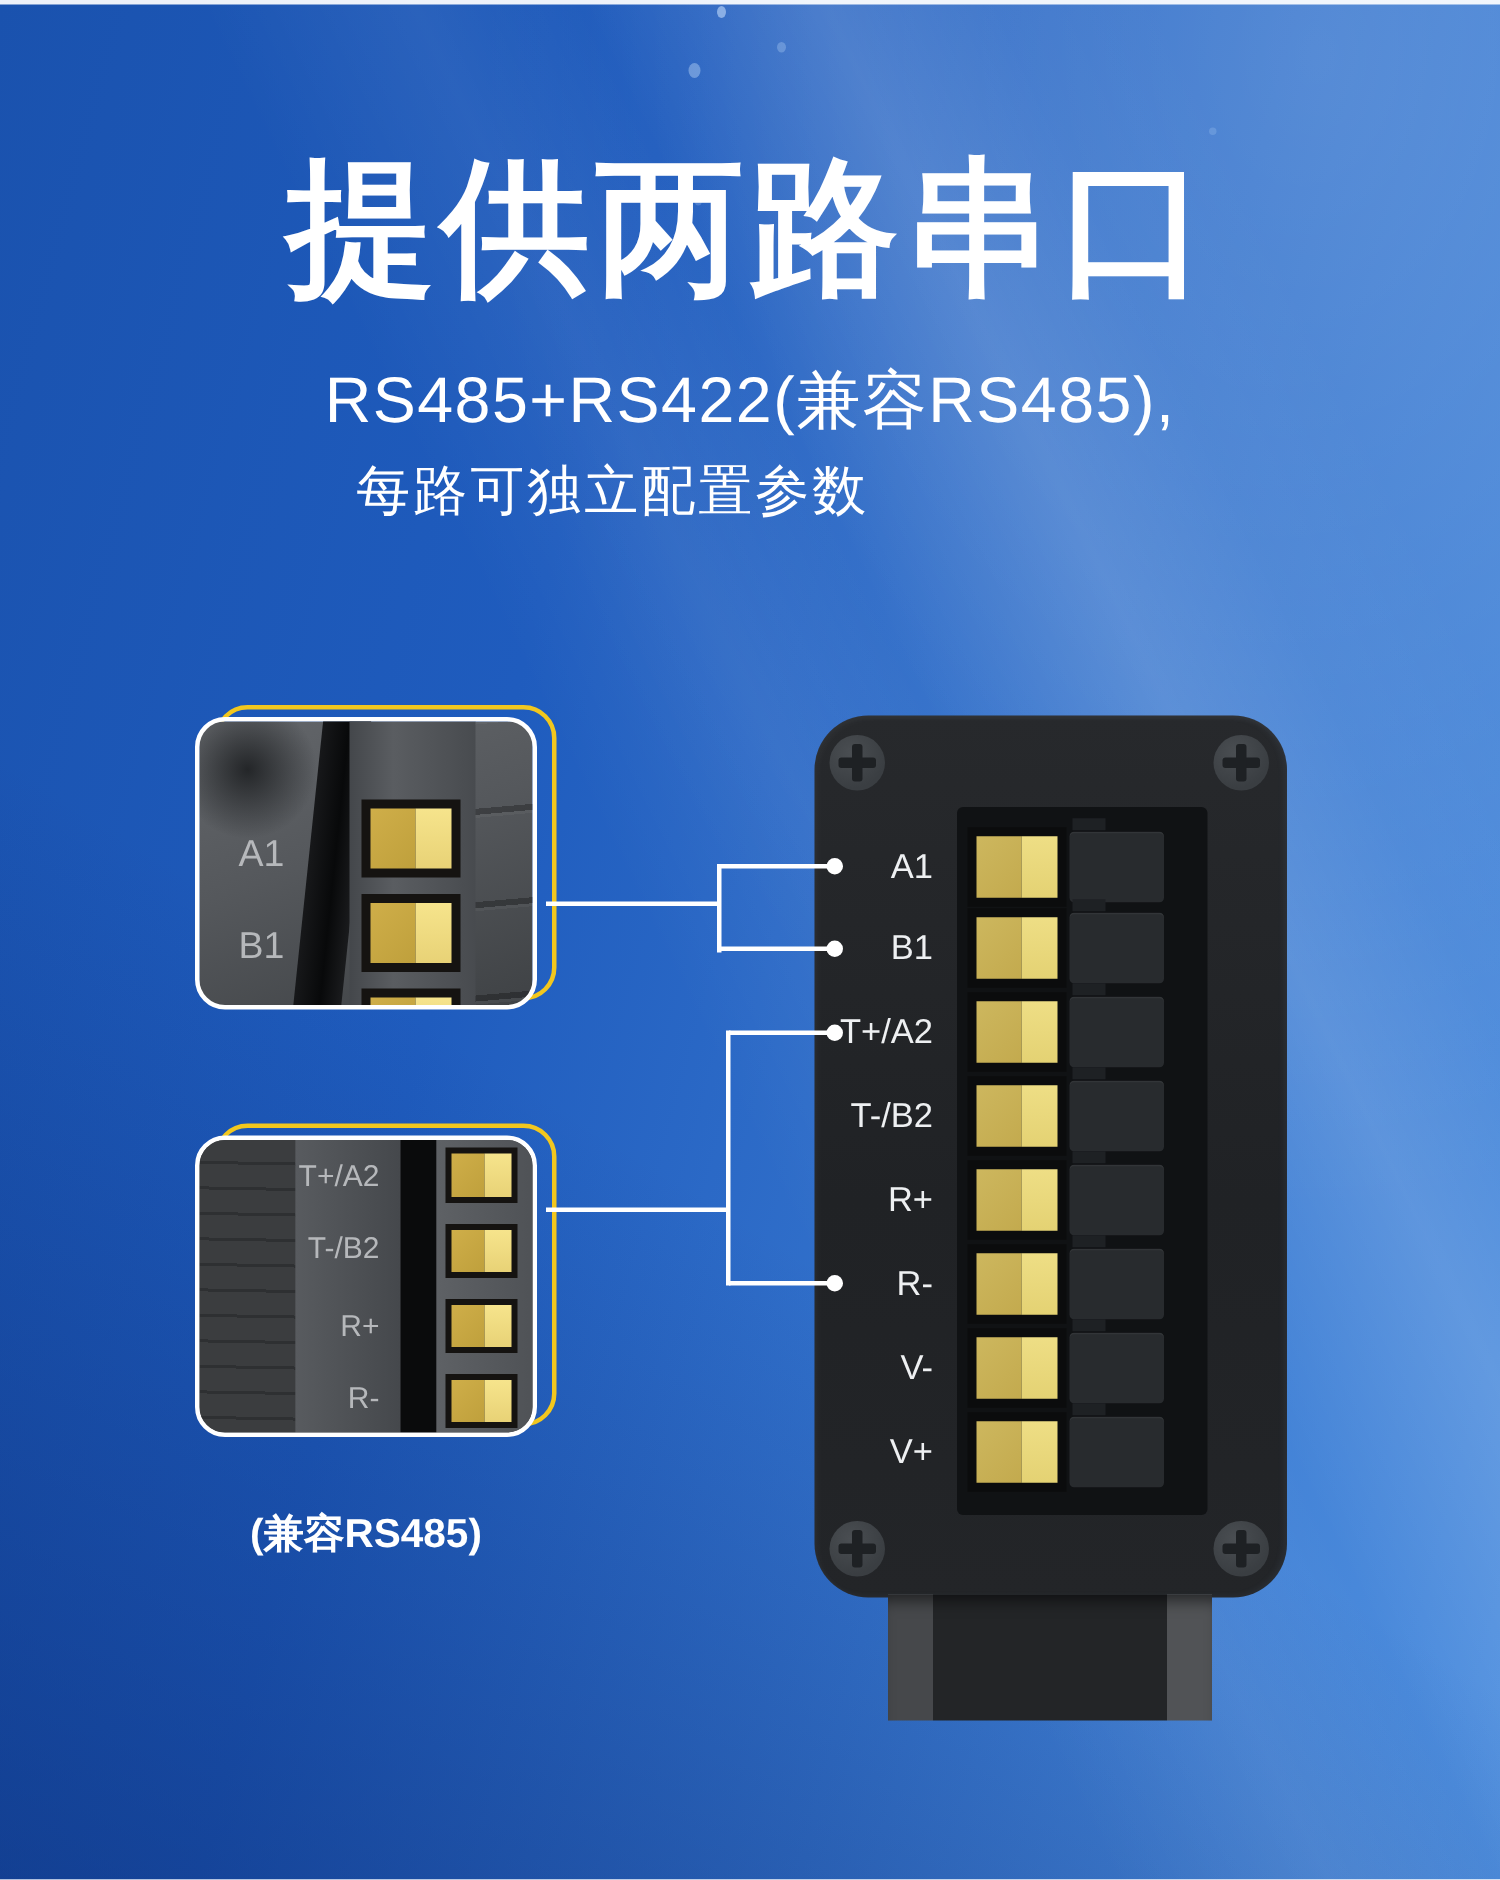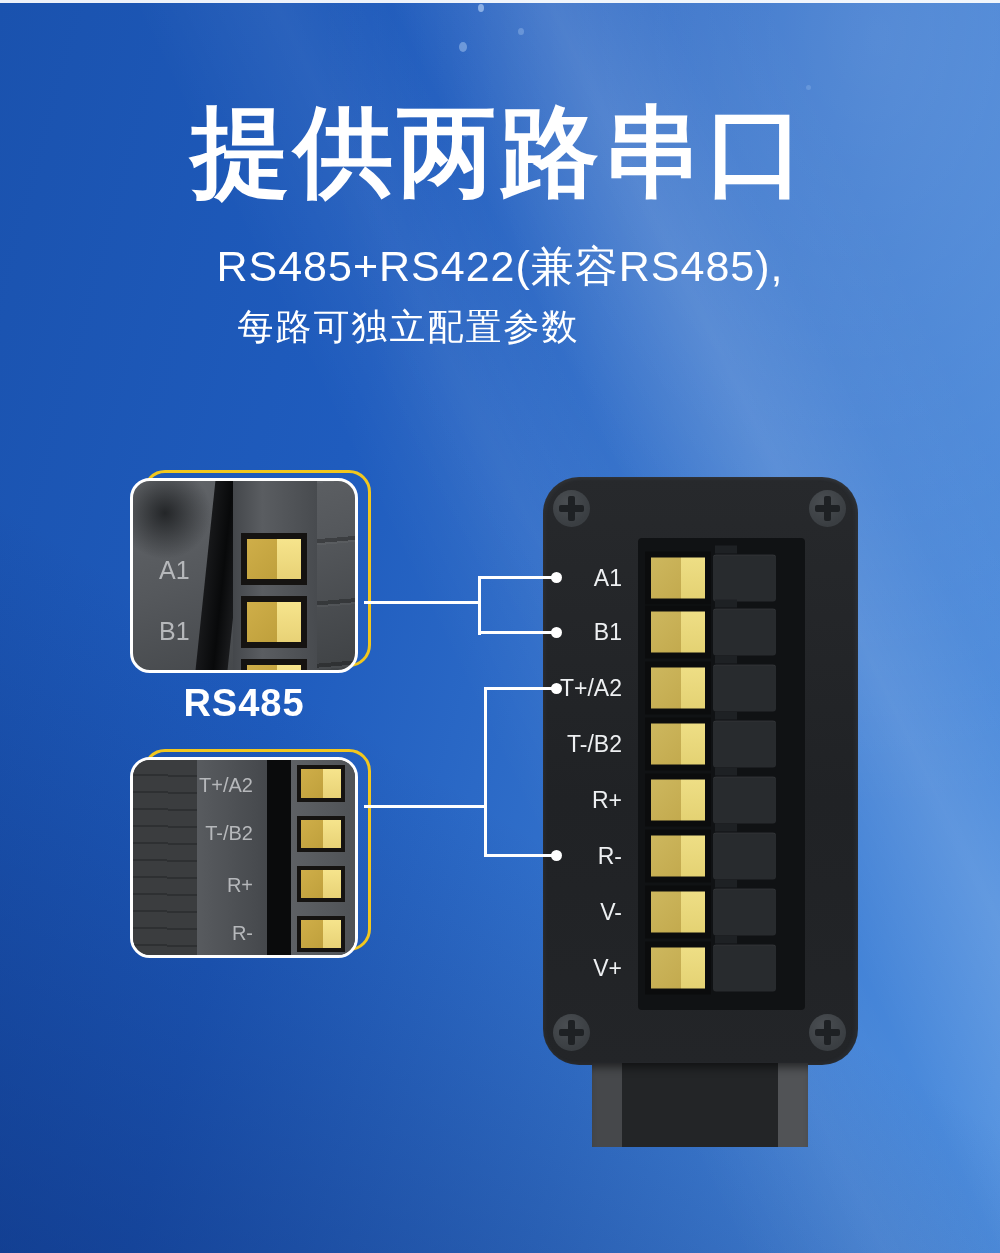--- a/index.html
+++ b/index.html
@@ -132,21 +132,20 @@
           <div class="gl"></div>
           <div class="gr"></div>
         </div>
       <div class="gterm g1c">
           <div class="gl"></div>
           <div class="gr"></div>
         </div>
       <div class="plabel l-a1">A1</div>
       <div class="plabel l-b1">B1</div>
     </div>
-    <div class="caption cap-main">RS485</div>
   </div>
 
   <div class="inset inset2">
     <div class="accent"></div>
     <div class="photo g2">
       <div class="fins"></div>
       <div class="mid2"></div>
       <div class="gap2"></div>
       <div class="tcol2"></div>
       <div class="gterm g2a">
@@ -163,20 +162,21 @@
         </div>
       <div class="gterm g2d">
           <div class="gl"></div>
           <div class="gr"></div>
         </div>
       <div class="plabel i2l l-ta2">T+/A2</div>
       <div class="plabel i2l l-tb2">T-/B2</div>
       <div class="plabel i2l l-rp">R+</div>
       <div class="plabel i2l l-rm">R-</div>
     </div>
+    <div class="caption cap-sub">(兼容RS485)</div>
   </div>
 
   <div class="device">
     <div class="screw s-tl"></div>
     <div class="screw s-tr"></div>
     <div class="screw s-bl"></div>
     <div class="screw s-br"></div>
     <div class="strip"></div>
 
     <div class="drow r0">

